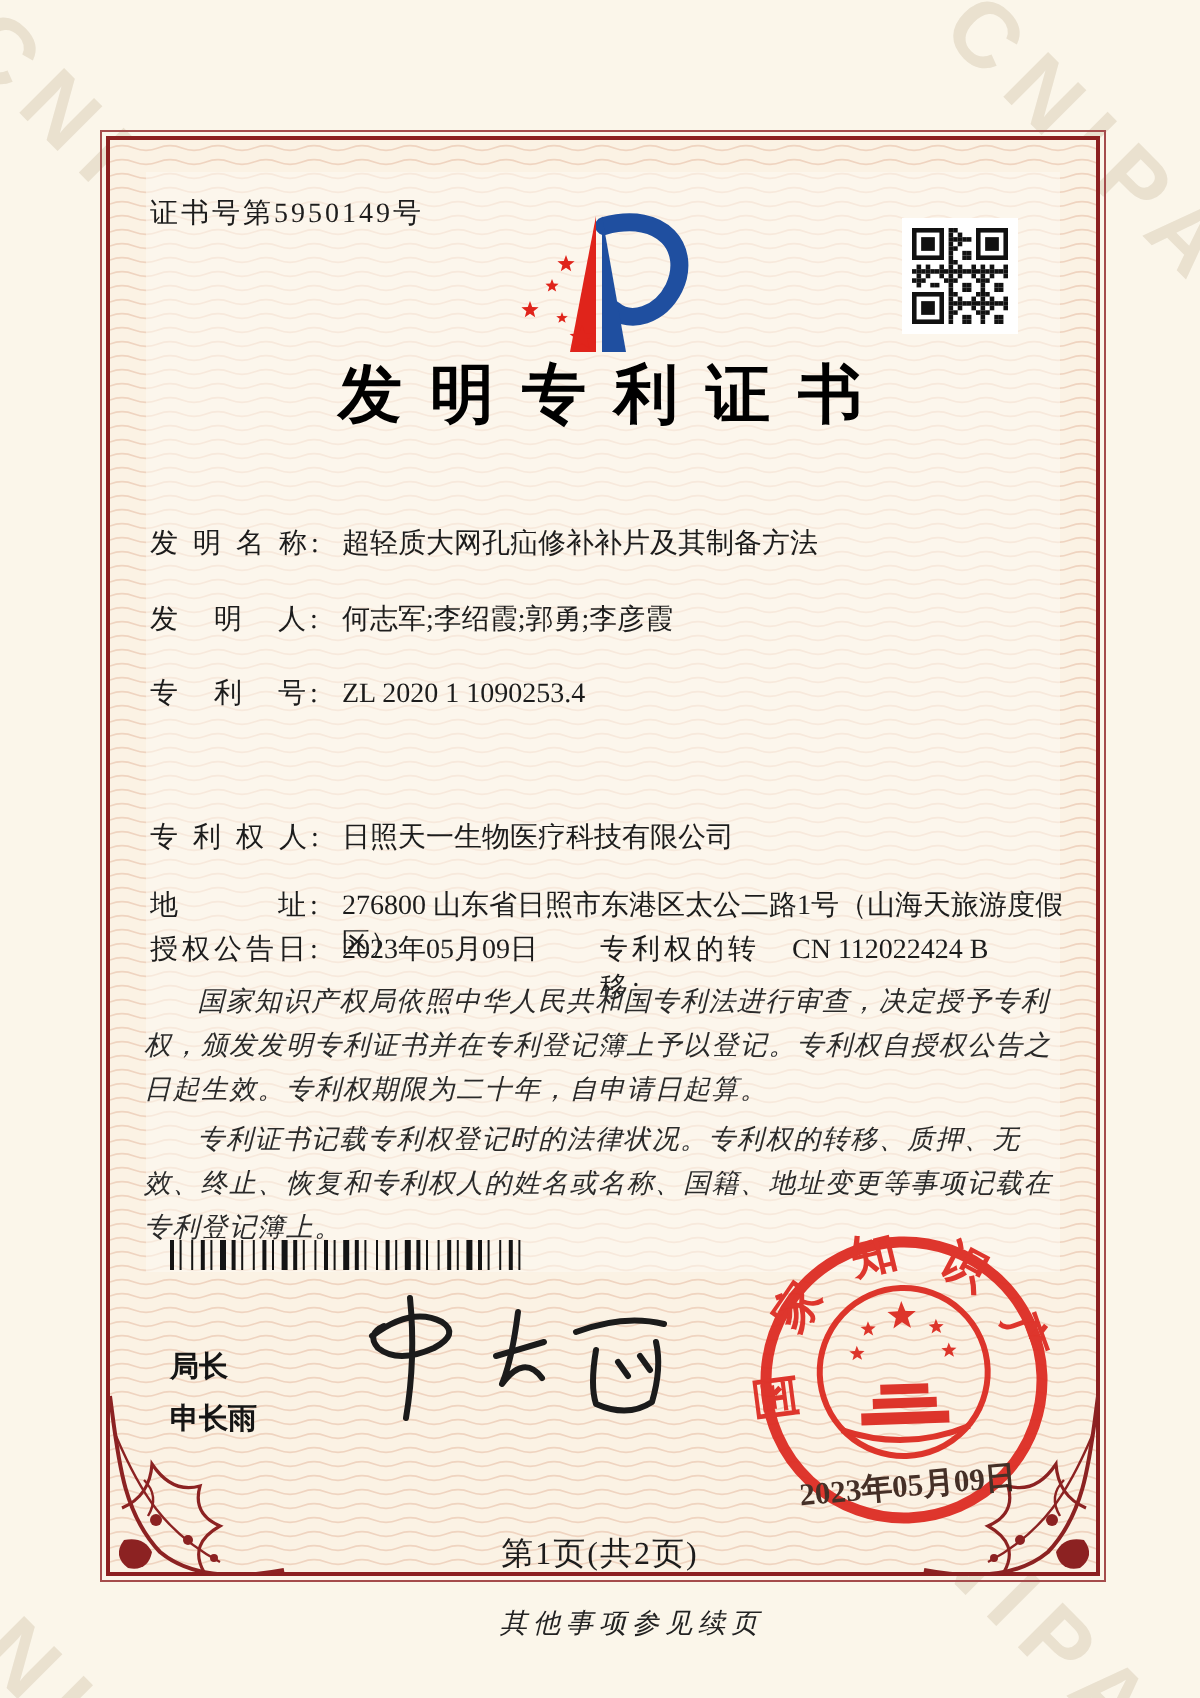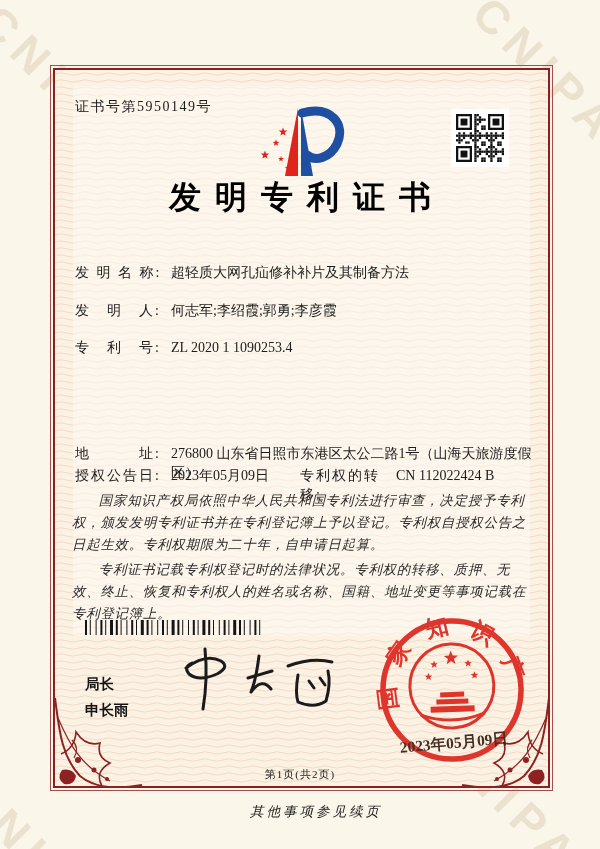--- a/index.html
+++ b/index.html
@@ -49,21 +49,21 @@
   }
   .legal p{margin:0 0 3px 0;text-indent:2em;}
   .barcode{position:absolute;left:85px;top:620px;width:180px;height:15px;}
   .director{
     position:absolute;left:85px;top:671px;
     font-family:Liberation Sans, sans-serif;
     font-size:14.5px;font-weight:600;line-height:26px;color:#151515;
   }
   .signature{position:absolute;left:162px;top:644px;}
   .seal{position:absolute;left:372px;top:610px;z-index:5;opacity:.94;transform:rotate(-2deg);}
-  .pageinfo{position:absolute;left:0;top:767px;width:100%;text-align:center;font-size:11px;letter-spacing:1px;}
+  .pageinfo{position:absolute;left:0;top:767px;width:100%;text-align:center;font-size:16px;letter-spacing:1px;}
   .footnote{
     position:absolute;left:16px;top:803px;width:100%;text-align:center;
     font-size:13.5px;font-style:italic;letter-spacing:3px;color:#222;z-index:4;
   }
   .corner{position:absolute;z-index:4;}
   .corner.bl{left:52px;top:692px;}
   .corner.br{left:460px;top:692px;transform:scaleX(-1);}
 </style>
 </head>
 <body>
@@ -384,20 +384,23 @@
 
     <div class="row" style="top:250px">
       <span class="flabel">发 明 名 称:</span><span class="fval">超轻质大网孔疝修补补片及其制备方法</span>
     </div>
     <div class="row" style="top:288px">
       <span class="flabel">发　明　人:</span><span class="fval">何志军;李绍霞;郭勇;李彦霞</span>
     </div>
     <div class="row" style="top:325px">
       <span class="flabel">专　利　号:</span><span class="fval">ZL 2020 1 1090253.4</span>
     </div>
+    <div class="row" style="top:397px">
+      <span class="flabel">专 利 权 人:</span><span class="fval">日照天一生物医疗科技有限公司</span>
+    </div>
     <div class="row" style="top:431px">
       <span class="flabel">地　　　址:</span><span class="fval addrval">276800 山东省日照市东港区太公二路1号（山海天旅游度假区）</span>
     </div>
     <div class="row-half" style="left:75px;top:466px">
       <span class="flabel">授权公告日:</span><span class="fval">2023年05月09日</span>
     </div>
     <div class="row-half" style="left:300px;top:466px">
       <span class="flabel">专利权的转移:</span><span class="fval">CN 112022424 B</span>
     </div>
 

